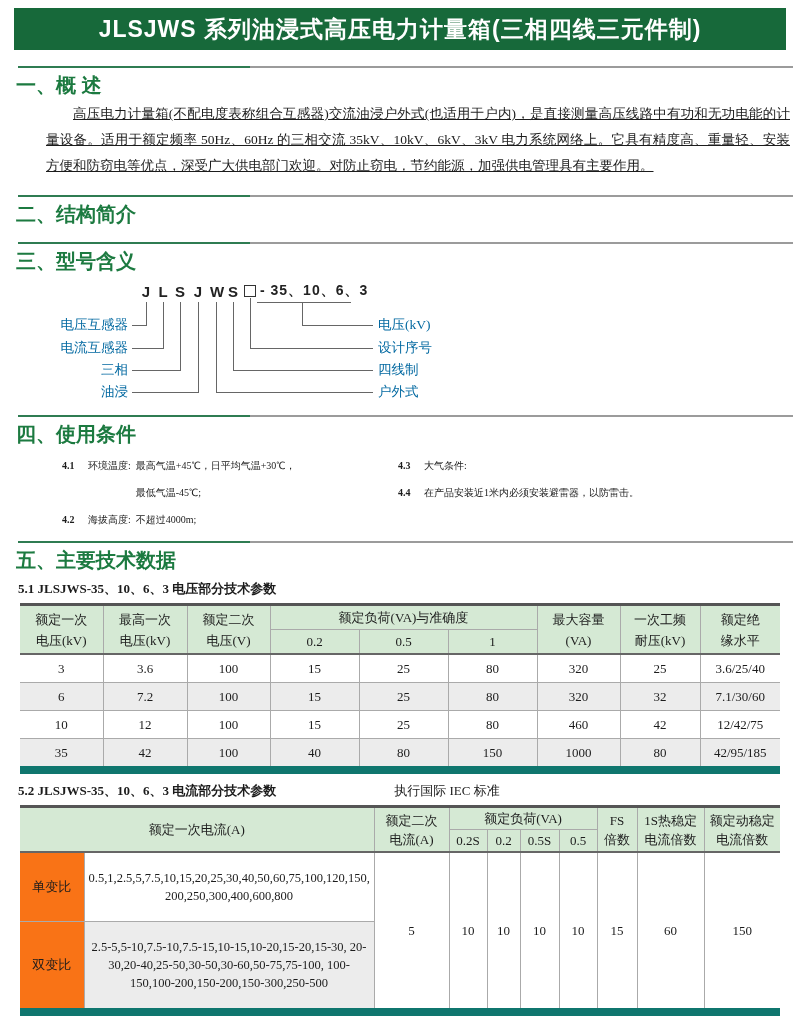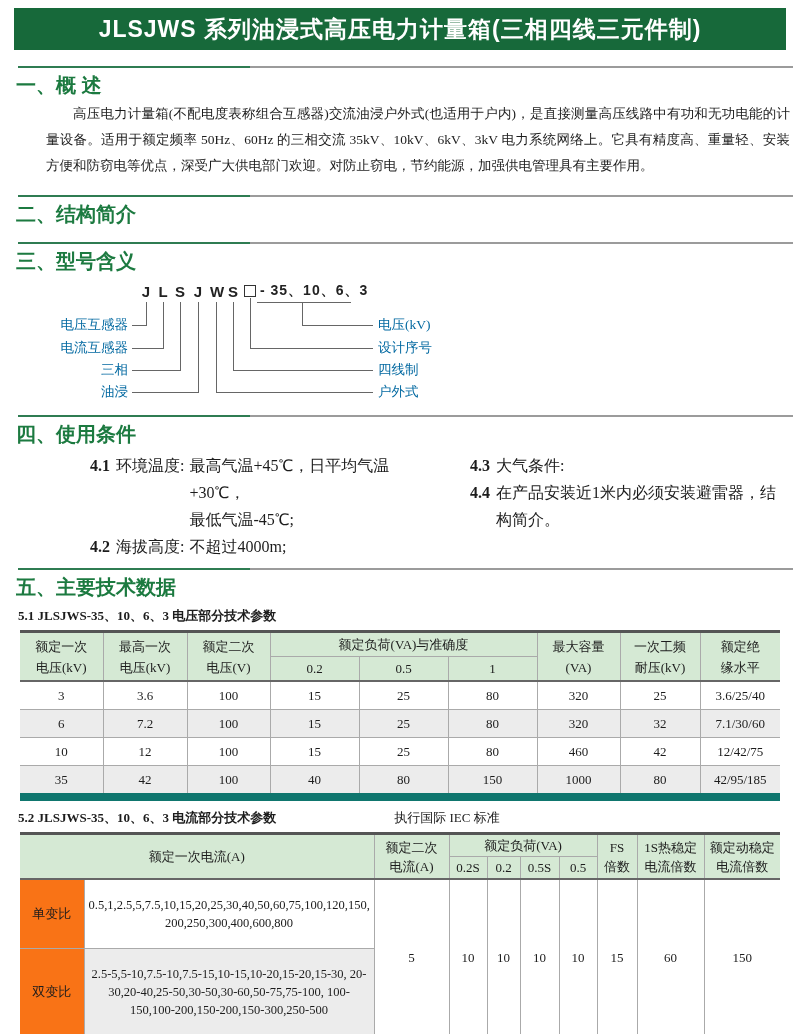--- a/index.html
+++ b/index.html
@@ -6,37 +6,37 @@
   .page{position:relative;width:800px;height:1034px;overflow:hidden;background:#fff;
         font-family:"Liberation Serif",serif;color:#1c1c1c;}
   .banner{margin:8px 14px 0 14px;height:42px;background:#17693a;color:#fff;
           display:flex;align-items:center;justify-content:center;
           font-family:"Liberation Sans",sans-serif;font-weight:bold;font-size:23px;letter-spacing:1px;}
   .divider{margin:16px 7px 0 18px;height:2px;
            background:linear-gradient(to right,#2f7c52 0,#2f7c52 232px,#9b9b9b 232px,#9b9b9b 100%);}
   .divider.tight{margin-top:8px;}
   .sec-title{margin:5px 0 0 16px;color:#1c7a40;font-family:"Liberation Sans",sans-serif;
              font-weight:bold;font-size:20px;line-height:24px;}
-  .para{margin:4px 10px 0 46px;font-size:13.5px;line-height:26px;text-indent:2em;text-align:justify;}
+  .para{margin:4px 10px 0 46px;font-size:13.5px;line-height:26px;text-indent:2em;text-align:justify;text-decoration:underline;}
 
   
   .model-diagram{position:relative;height:132px;margin-top:2px;}
   .ln{position:absolute;background:#666;}
   .code-letter{position:absolute;top:8px;width:12px;text-align:center;
                font-family:"Liberation Sans",sans-serif;font-weight:bold;font-size:15px;color:#222;}
   .code-box{position:absolute;width:10px;height:10px;border:1.5px solid #333;background:#fff;}
   .code-suffix{position:absolute;font-family:"Liberation Sans",sans-serif;font-weight:bold;
                font-size:14px;color:#222;letter-spacing:1px;}
   .dg-label{position:absolute;font-size:13.5px;line-height:16px;color:#0369a1;}
   .dg-left{left:0;width:128px;text-align:right;}
   .dg-right{left:378px;}
 
   
-  .usage{display:grid;grid-template-columns:336px auto;margin:6px 10px 0 90px;
-         font-size:16px;line-height:27px;gap:44px;}
+  .usage{display:grid;grid-template-columns:336px auto;margin:6px 10px 0 62px;
+         font-size:10px;line-height:27px;}
   .u-item{display:flex;align-items:flex-start;}
   .u-no{font-weight:bold;width:26px;flex:none;}
   .u-label{flex:none;margin-right:5px;}
 
   
   .cap-row{display:flex;margin:8px 0 0 18px;font-size:13px;align-items:baseline;}
   .cap{font-weight:bold;}
   .cap2{margin-left:118px;font-weight:normal;}
   table.t{border-collapse:collapse;margin:5px 0 4px 20px;width:760px;table-layout:fixed;
           border-top:3px solid #555;border-bottom:8px solid #0f766e;font-size:13px;}
@@ -130,21 +130,21 @@
         <span class="u-text">不超过4000m;</span>
       </div>
     </div>
     <div>
       <div class="u-item">
         <span class="u-no">4.3</span>
         <span class="u-label">大气条件:</span>
       </div>
       <div class="u-item">
         <span class="u-no">4.4</span>
-        <span class="u-text">在产品安装近1米内必须安装避雷器，结构简介。</span>
+        <span class="u-text">在产品安装近1米内必须安装避雷器，以防雷击。</span>
       </div>
     </div>
   </div>
 
   <div class="divider tight"></div>
   <h2 class="sec-title">五、主要技术数据</h2>
 
   <div class="cap-row">
     <span class="cap">5.1 JLSJWS-35、10、6、3 电压部分技术参数</span>
   </div>

